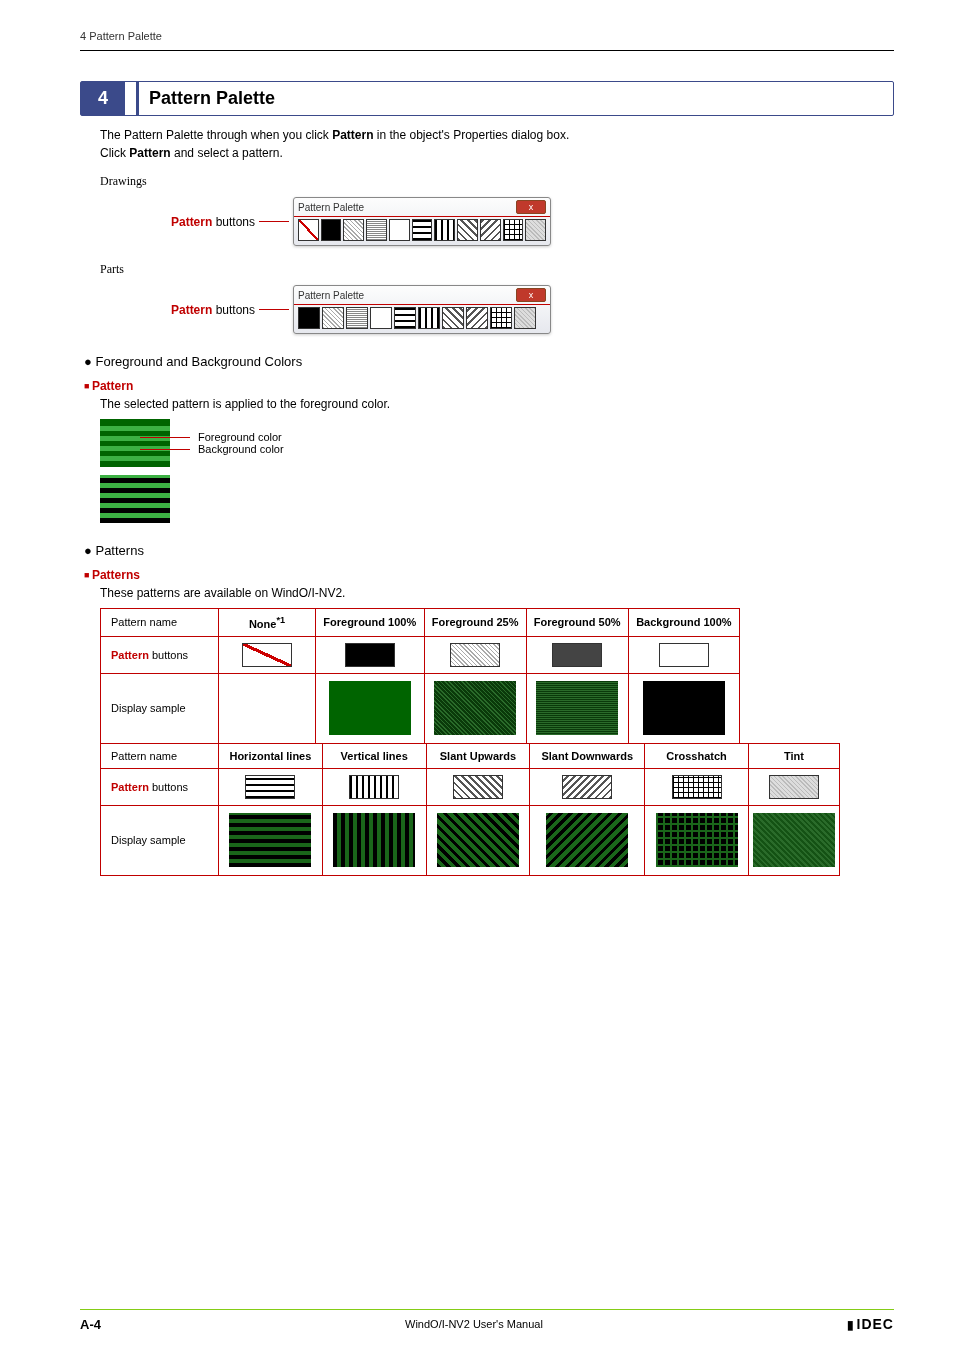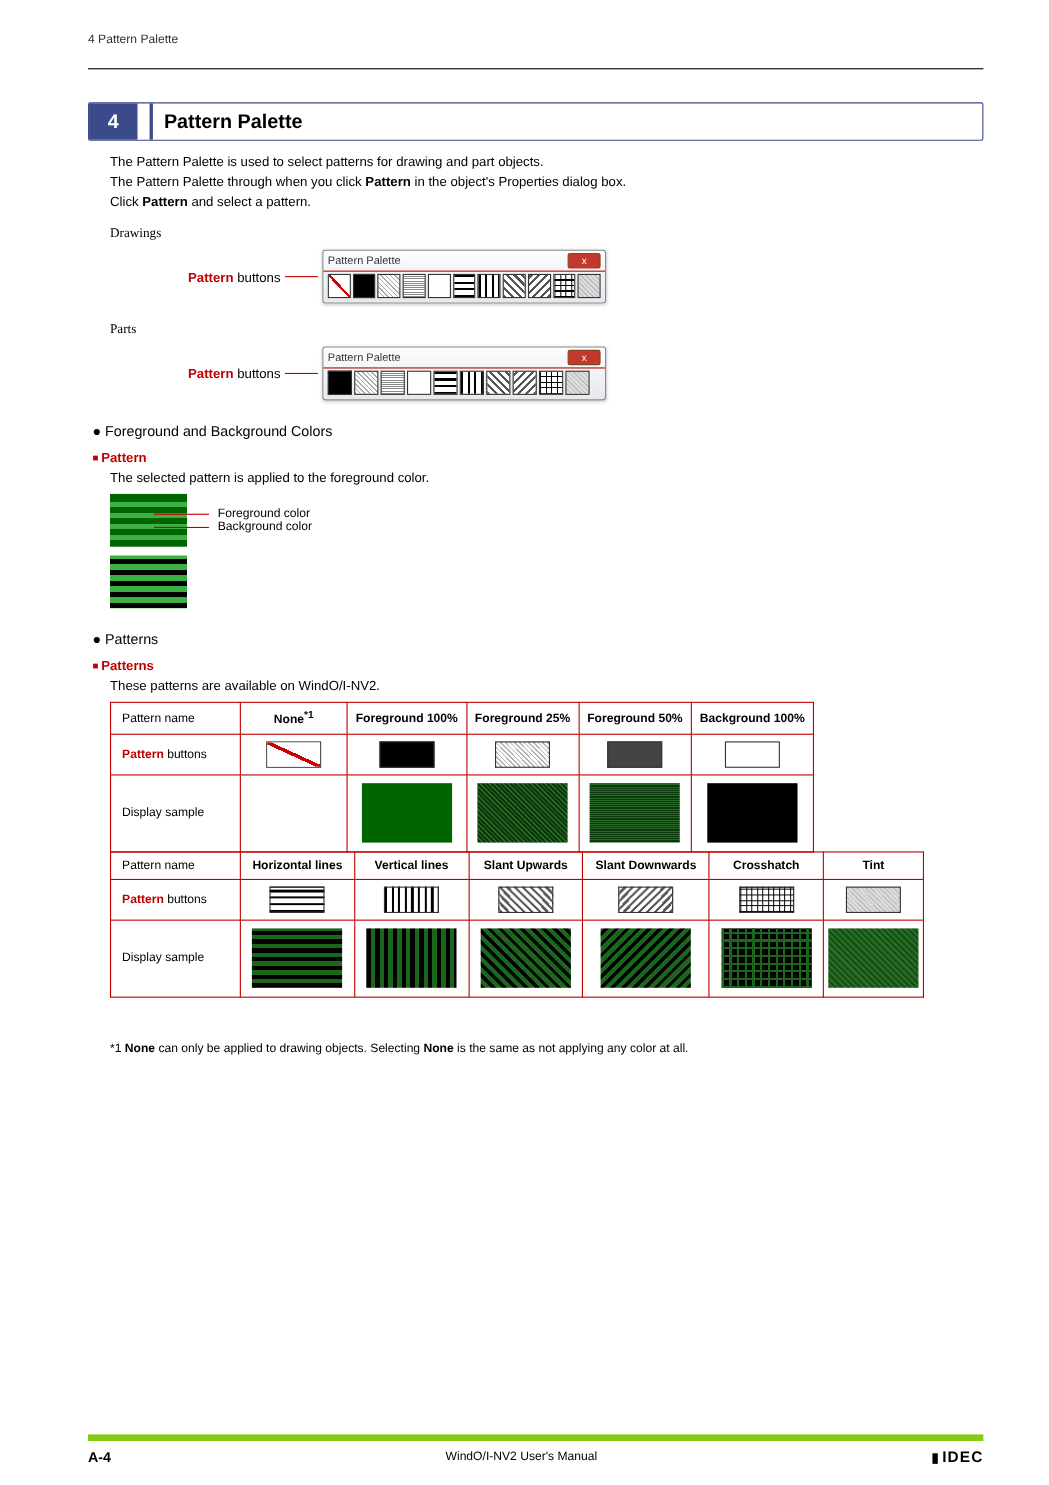--- a/index.html
+++ b/index.html
@@ -1,18 +1,18 @@
 <!DOCTYPE html>
 <html><head>
 <meta charset="utf-8">
 <style>
   * { box-sizing: border-box; margin: 0; padding: 0; }
   body { width: 954px; height: 1350px; font-family: Verdana, Arial, sans-serif; font-size: 12px; color: #000; background: #fff; position: relative; }
   .page { padding: 30px 60px 0 80px; }
-  .top-header { font-size: 11px; color: #333; margin-bottom: 20px; }
+  .top-header { font-size: 11px; color: #333; margin-bottom: 8px; }
   .hr-top { border: none; border-top: 1px solid #000; margin-bottom: 30px; }
   .title-bar { display: flex; align-items: stretch; border: 1px solid #3b4a8a; border-radius: 2px; margin-bottom: 12px; }
   .title-num-box { background: #3b4a8a; color: #fff; font-weight: bold; font-size: 18px; width: 44px; display: flex; align-items: center; justify-content: center; }
   .title-gap { width: 14px; border-right: 3px solid #3b4a8a; }
   .title-text { font-weight: bold; font-size: 18px; padding: 6px 10px; }
   .badges { text-align: right; margin-bottom: 8px; }
   .badge { display: inline-block; background: #000; color: #fff; font-size: 9px; font-weight: bold; padding: 1px 3px; border-radius: 5px; margin-left: 1px; }
   .body { padding-left: 20px; }
   .para { margin-bottom: 4px; font-size: 12px; }
   .section-label { margin-top: 14px; margin-bottom: 8px; font-size: 12px; font-family: Liberation Serif, serif; }
@@ -62,42 +62,41 @@
   .ds-fg25 { background: repeating-linear-gradient(45deg,#2a6b2a 0 1px,#0a3a0a 1px 3px); }
   .ds-fg50 { background: repeating-linear-gradient(0deg,#2a6b2a 0 1px,#0a3a0a 1px 2px); }
   .ds-bg100 { background: #000; }
   .ds-hl { background: repeating-linear-gradient(0deg,#000 0 4px,#1a661a 4px 8px); }
   .ds-vl { background: repeating-linear-gradient(90deg,#000 0 4px,#1a661a 4px 8px); }
   .ds-dup { background: repeating-linear-gradient(45deg,#000 0 3px,#1a661a 3px 7px); }
   .ds-ddown { background: repeating-linear-gradient(-45deg,#000 0 3px,#1a661a 3px 7px); }
   .ds-ch { background: repeating-linear-gradient(0deg,#1a661a 0 2px,transparent 2px 7px), repeating-linear-gradient(90deg,#1a661a 0 2px,transparent 2px 7px), #000; }
   .ds-tint { background: repeating-linear-gradient(45deg,#145214 0 2px,#2a6b2a 2px 4px); }
   .footnote { margin-top: 40px; font-size: 11px; }
-  .footer { position: absolute; bottom: 18px; left: 80px; right: 60px; border-top: 6px solid #84cc16; padding-top: 6px; display: flex; justify-content: space-between; align-items: center; font-size: 11px; }
+  .footer { position: absolute; bottom: 18px; left: 80px; right: 60px; border-top: 1px solid #84cc16; padding-top: 6px; display: flex; justify-content: space-between; align-items: center; font-size: 11px; }
   .footer .pn { font-weight: bold; font-size: 13px; }
   .footer .logo { font-weight: bold; font-size: 14px; letter-spacing: 1px; }
   .footer .logo::before { content:"▮"; color:#000; margin-right:2px; font-size: 12px;}
   .col-extra { width: 80px; }
 </style>
 </head>
 <body>
 
 <div class="page">
   <div class="top-header">4 Pattern Palette</div>
   <hr class="hr-top">
 
   <div class="title-bar">
     <div class="title-num-box">4</div>
     <div class="title-gap"></div>
     <div class="title-text">Pattern Palette</div>
   </div>
 
 
   <div class="body">
-    <p class="para">The Pattern Palette is used to select patterns for drawing and part objects.</p>
     <p class="para">
       <span>The Pattern Palette through when you click </span><b>Pattern</b><span> in the object's Properties dialog box.</span>
     </p>
     <p class="para">
       <span>Click </span><b>Pattern</b><span> and select a pattern.</span>
     </p>
 
     <div class="section-label">Drawings</div>
     <div class="pp-row">
       <div class="pp-label"><b>Pattern</b><span> buttons</span></div>
@@ -270,23 +269,20 @@
               </td>
           <td>
                 <div class="disp-sw ds-tint"></div>
               </td>
         </tr>
       </tbody>
         </table>
 
     </div>
 
-    <div class="footnote">
-      <span>*1 </span><b>None</b><span> can only be applied to drawing objects. Selecting </span><b>None</b><span> is the same as not applying any color at all.</span>
-    </div>
   </div>
 </div>
 
 <div class="footer">
   <span class="pn">A-4</span>
   <span>WindO/I-NV2 User's Manual</span>
   <span class="logo">IDEC</span>
 </div>
 
 </body></html>

